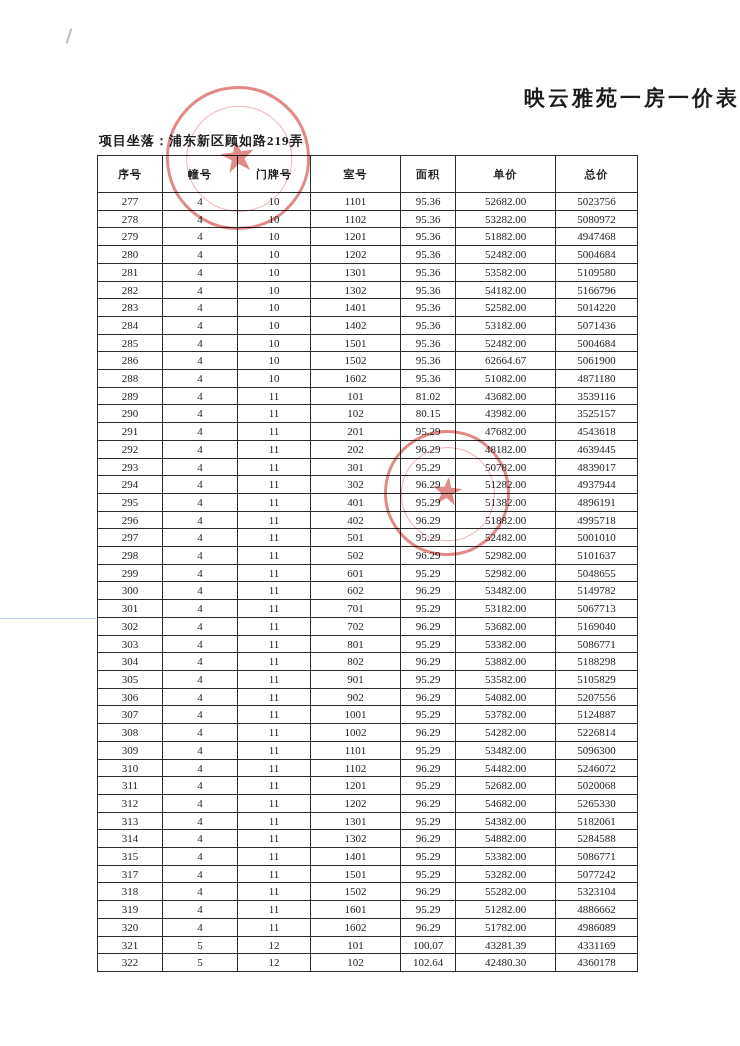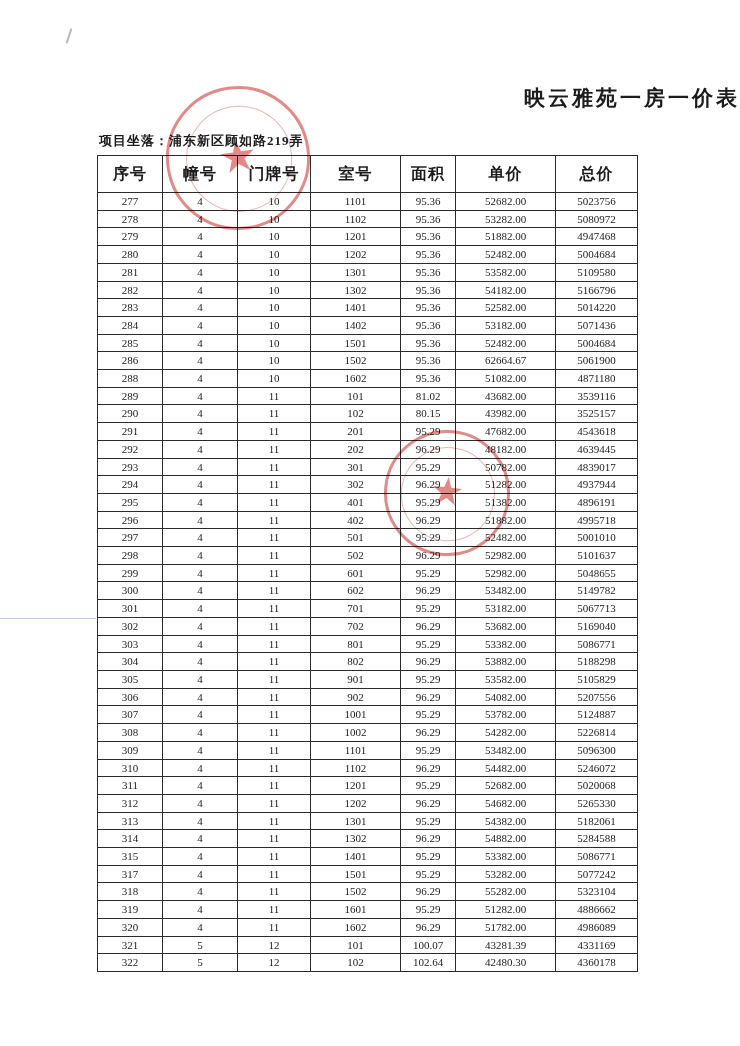--- a/index.html
+++ b/index.html
@@ -45,21 +45,21 @@
     padding:0;
     font-size:11px;
     height:16.7px;
     line-height:16.7px;
     overflow:hidden;
     white-space:nowrap;
   }
   .price-table thead th {
     height:36px;
     line-height:36px;
-    font-size:16px;
+    font-size:11px;
     font-weight:bold;
     letter-spacing:1px;
   }
   
   .stamp {
     position:absolute;
     border-radius:50%;
     border:3px solid rgba(201,44,38,0.55);
     pointer-events:none;
     mix-blend-mode:multiply;

